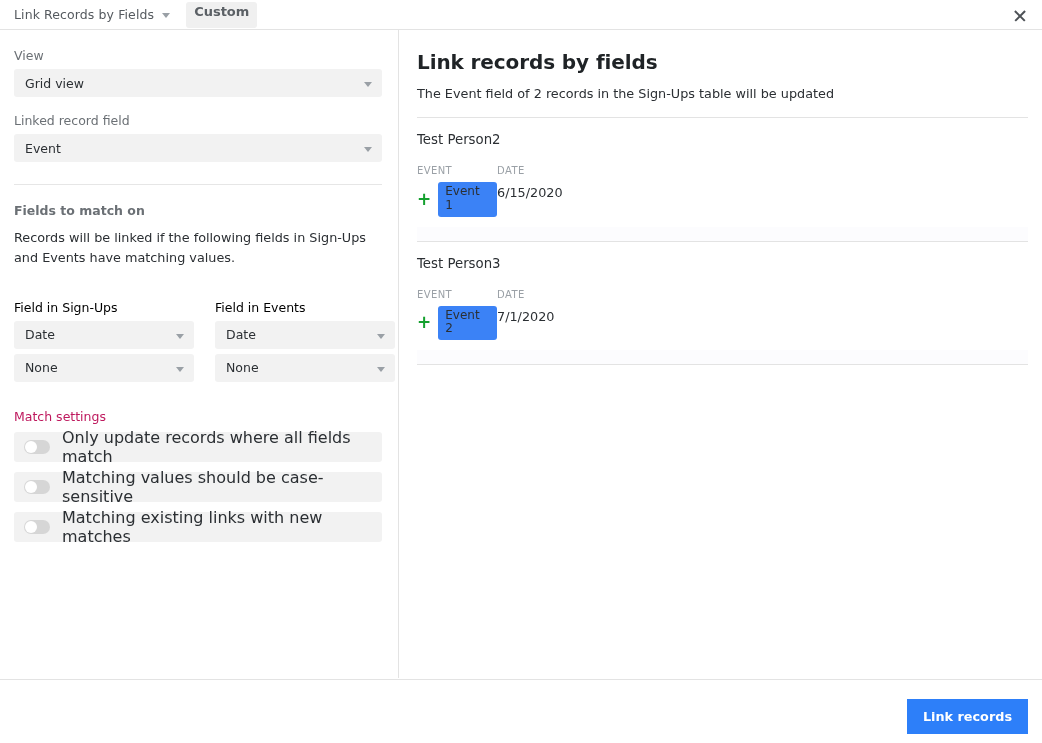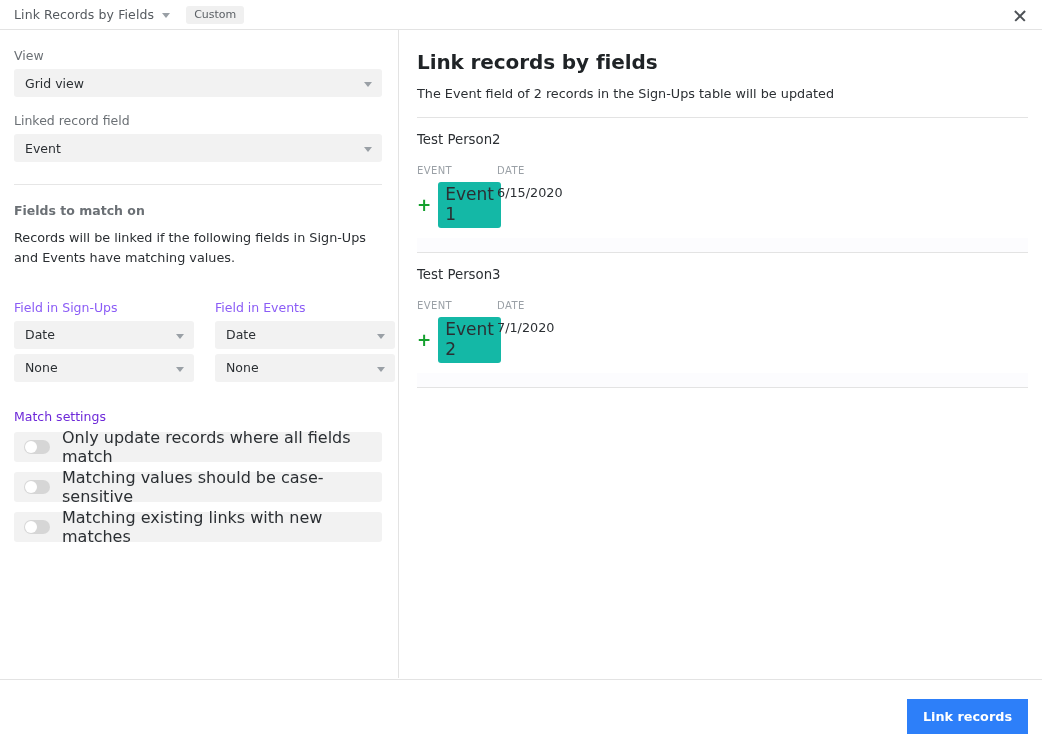--- a/index.html
+++ b/index.html
@@ -34,23 +34,23 @@
     border-left: 4.5px solid transparent;
     border-right: 4.5px solid transparent;
     border-top: 5px solid #9aa0a6;
     margin-left: 8px;
     margin-top: 2px;
   }
   .badge-custom {
     margin-left: 16px;
     background: #f0f0f0;
     color: #5b6065;
-    font-size: 11px;
-    font-weight: normal;
-    padding: 3px 8px 4px 8px;
+    font-size: 13px;
+    font-weight: bold;
+    padding: 3px 8px 10px 8px;
     border-radius: 3px;
     line-height: 1;
   }
   .close-btn {
     position: absolute;
     right: 14px;
     top: 8px;
     width: 16px; height: 16px;
     cursor: pointer;
   }
@@ -139,28 +139,28 @@
     color: #2b2f33;
     line-height: 1.55;
     width: 362px;
     margin-bottom: 32px;
   }
 
   .two-col { display: flex; gap: 21px; }
   .col { width: 180px; }
   .col-label {
     font-size: 12.5px;
-    color: #8b5cf6;
+    color: #000000;
     margin-bottom: 6px;
   }
   .select.small { width: 180px; margin-bottom: 5px; }
 
   .match-settings-title {
     font-size: 12.5px;
-    color: #6d28d9;
+    color: #be185d;
     margin: 22px 0 8px 0;
   }
   .toggle-row {
     width: 368px;
     height: 30px;
     background: #f2f2f2;
     border-radius: 3px;
     display: flex;
     align-items: center;
     padding-left: 10px;
@@ -224,23 +224,23 @@
   }
   .chip-row { display: flex; align-items: center; }
   .plus-icon {
     color: #14a02e;
     font-size: 17px;
     line-height: 1;
     font-weight: bold;
     margin-right: 7px;
   }
   .chip {
-    background: #14b8a6;
-    color: #2b2f33;
-    font-size: 17px;
+    background: #3b82f6;
+    color: #2b2f33;
+    font-size: 12px;
     padding: 3px 7px 4px 7px;
     border-radius: 3px;
     line-height: 1.15;
   }
   .cell-date .value {
     font-size: 12.8px;
     color: #2b2f33;
     padding-top: 3px;
   }
   .record-tail {

